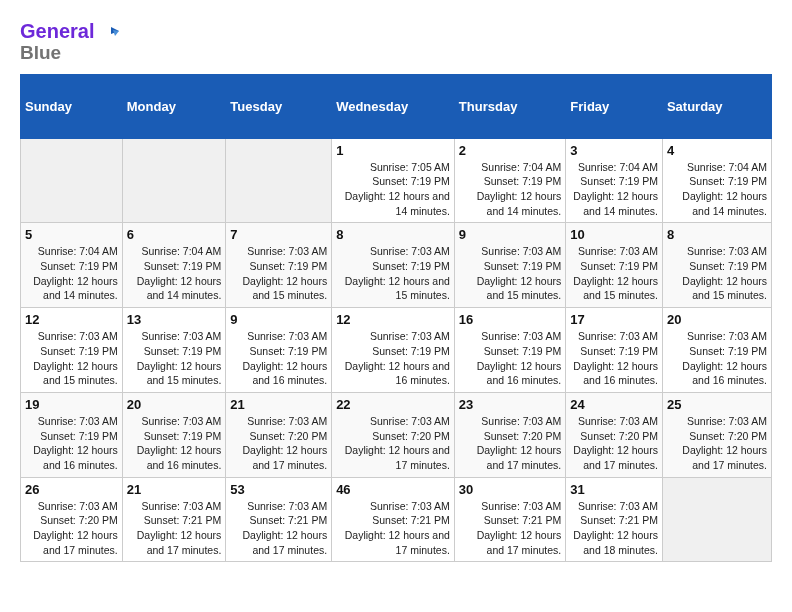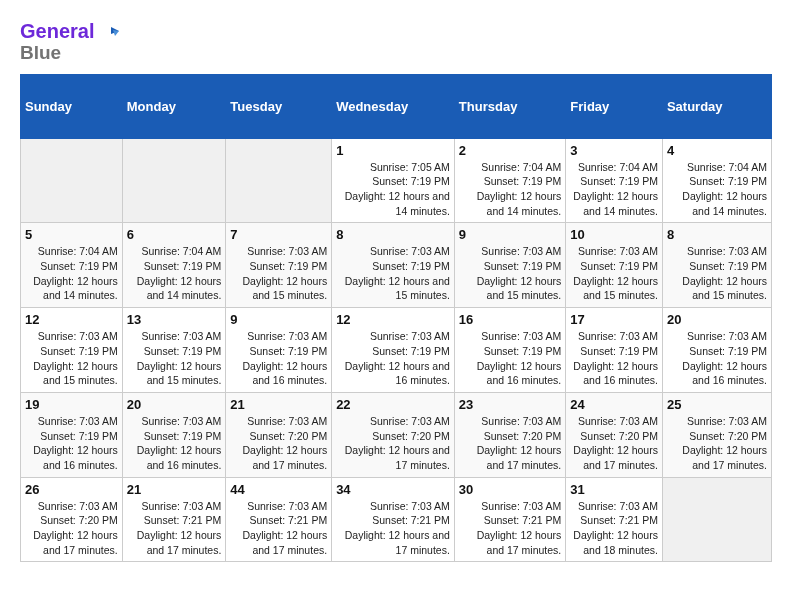--- a/index.html
+++ b/index.html
@@ -302,28 +302,28 @@
 and 17 minutes.</div>
         </td>
         <td>
           <div class="day-number">21</div>
           <div class="day-info">Sunrise: 7:03 AM
 Sunset: 7:21 PM
 Daylight: 12 hours
 and 17 minutes.</div>
         </td>
         <td>
-          <div class="day-number">44</div>
-          <div class="day-info">Sunrise: 7:03 AM
-Sunset: 7:21 PM
-Daylight: 12 hours
-and 17 minutes.</div>
-        </td>
-        <td>
-          <div class="day-number">34</div>
+          <div class="day-number">53</div>
+          <div class="day-info">Sunrise: 7:03 AM
+Sunset: 7:21 PM
+Daylight: 12 hours
+and 17 minutes.</div>
+        </td>
+        <td>
+          <div class="day-number">46</div>
           <div class="day-info">Sunrise: 7:03 AM
 Sunset: 7:21 PM
 Daylight: 12 hours
 and 17 minutes.</div>
         </td>
         <td>
           <div class="day-number">30</div>
           <div class="day-info">Sunrise: 7:03 AM
 Sunset: 7:21 PM
 Daylight: 12 hours

